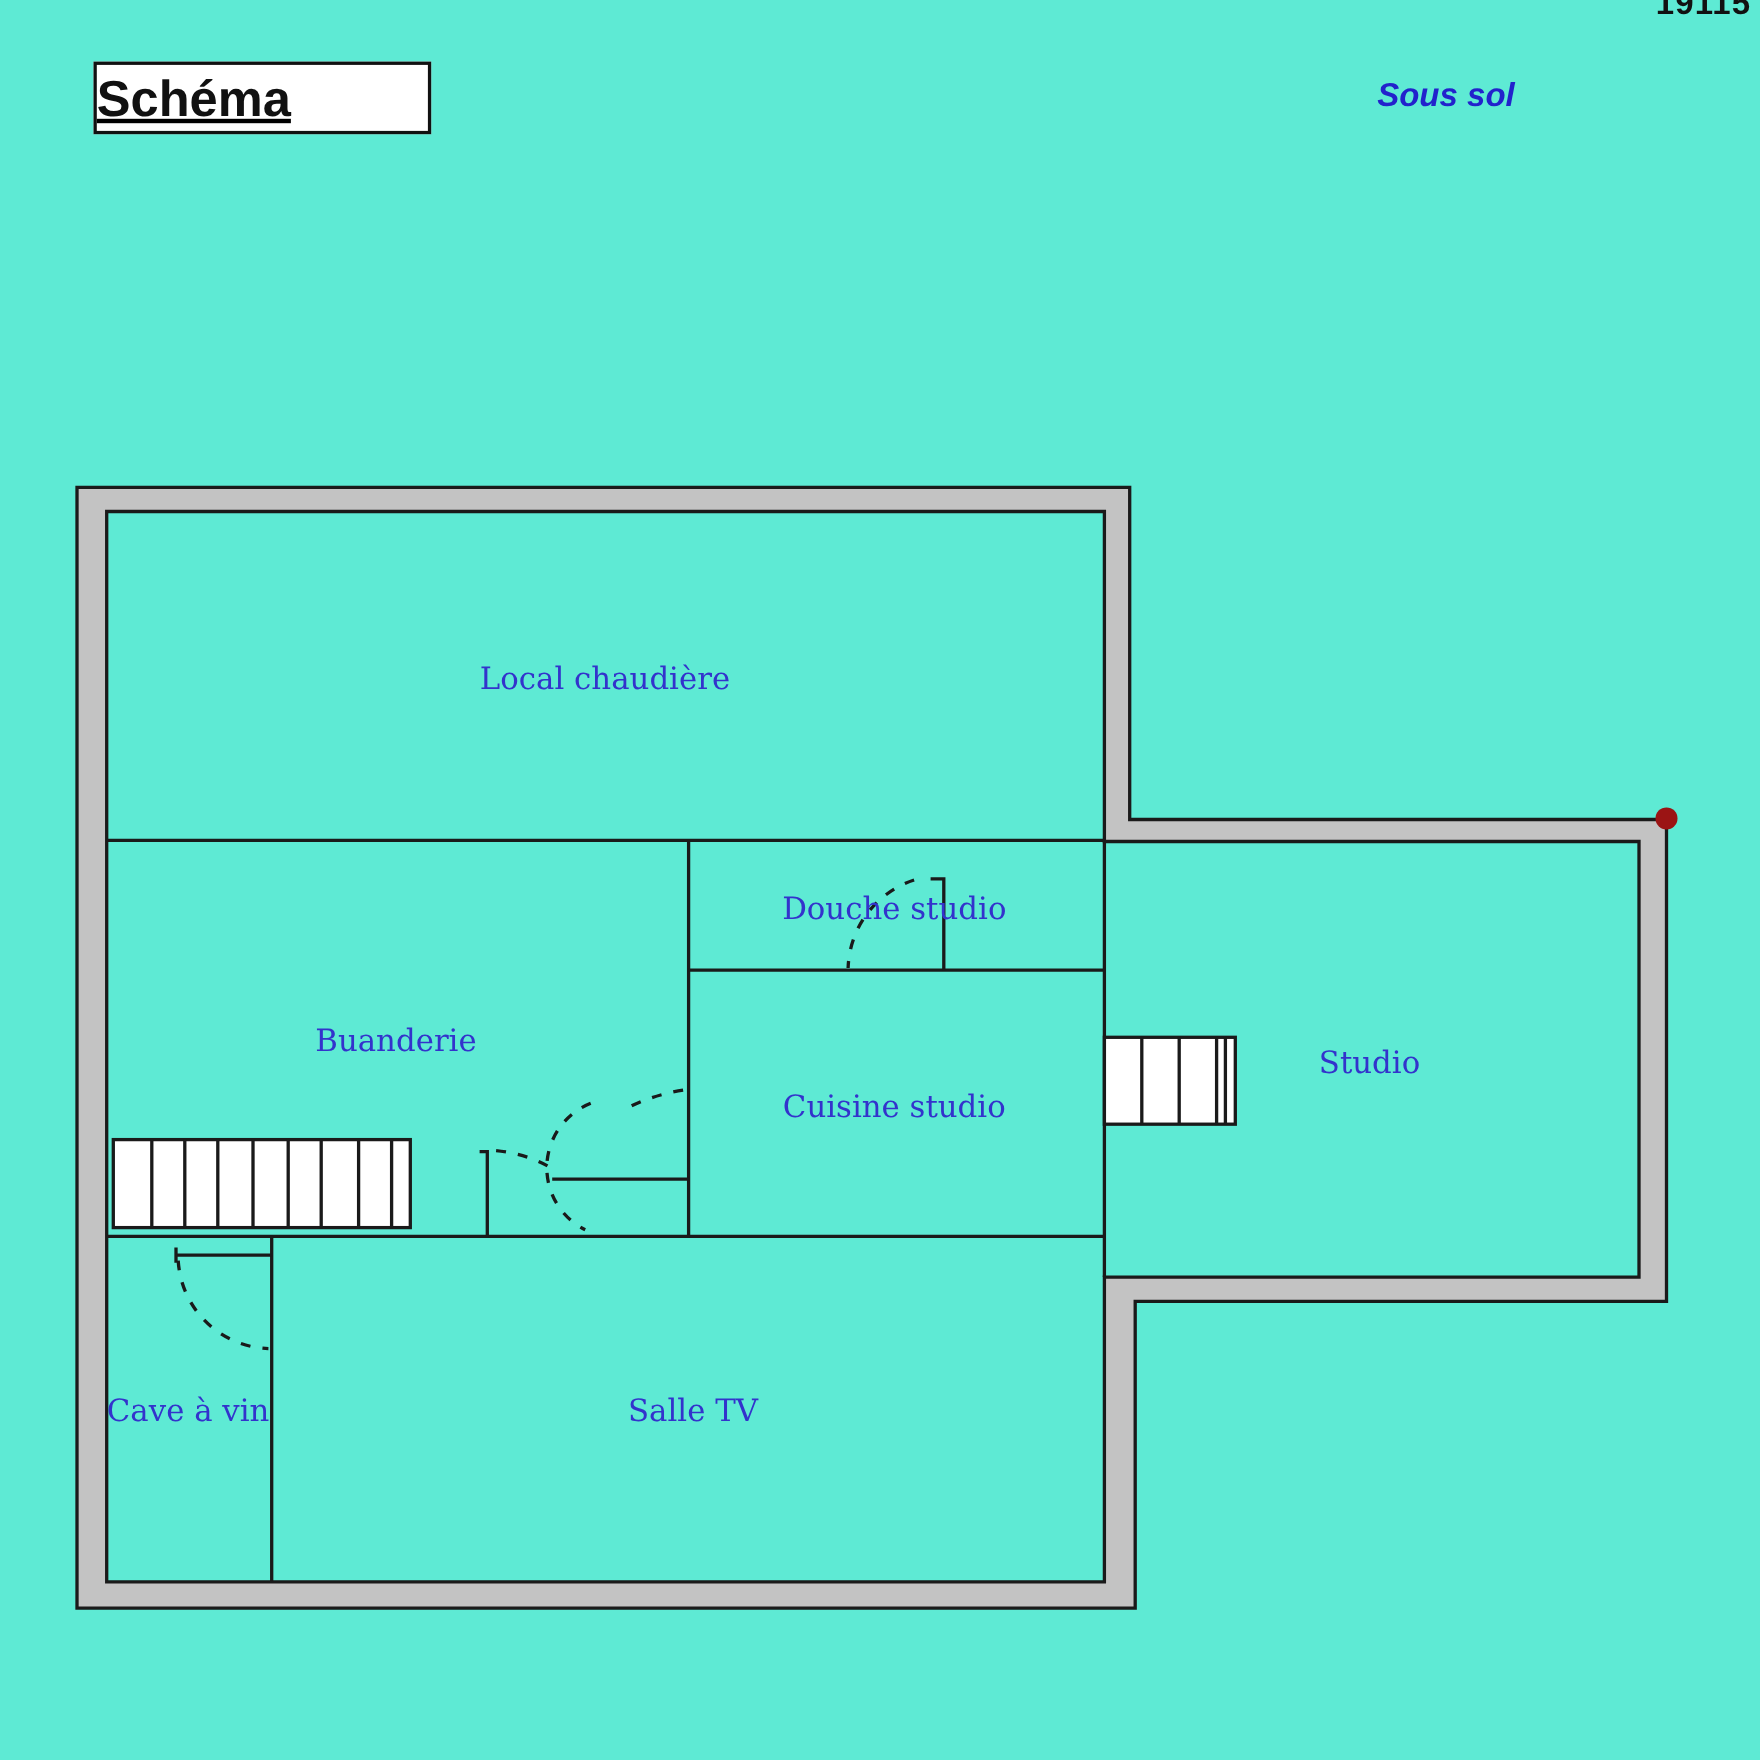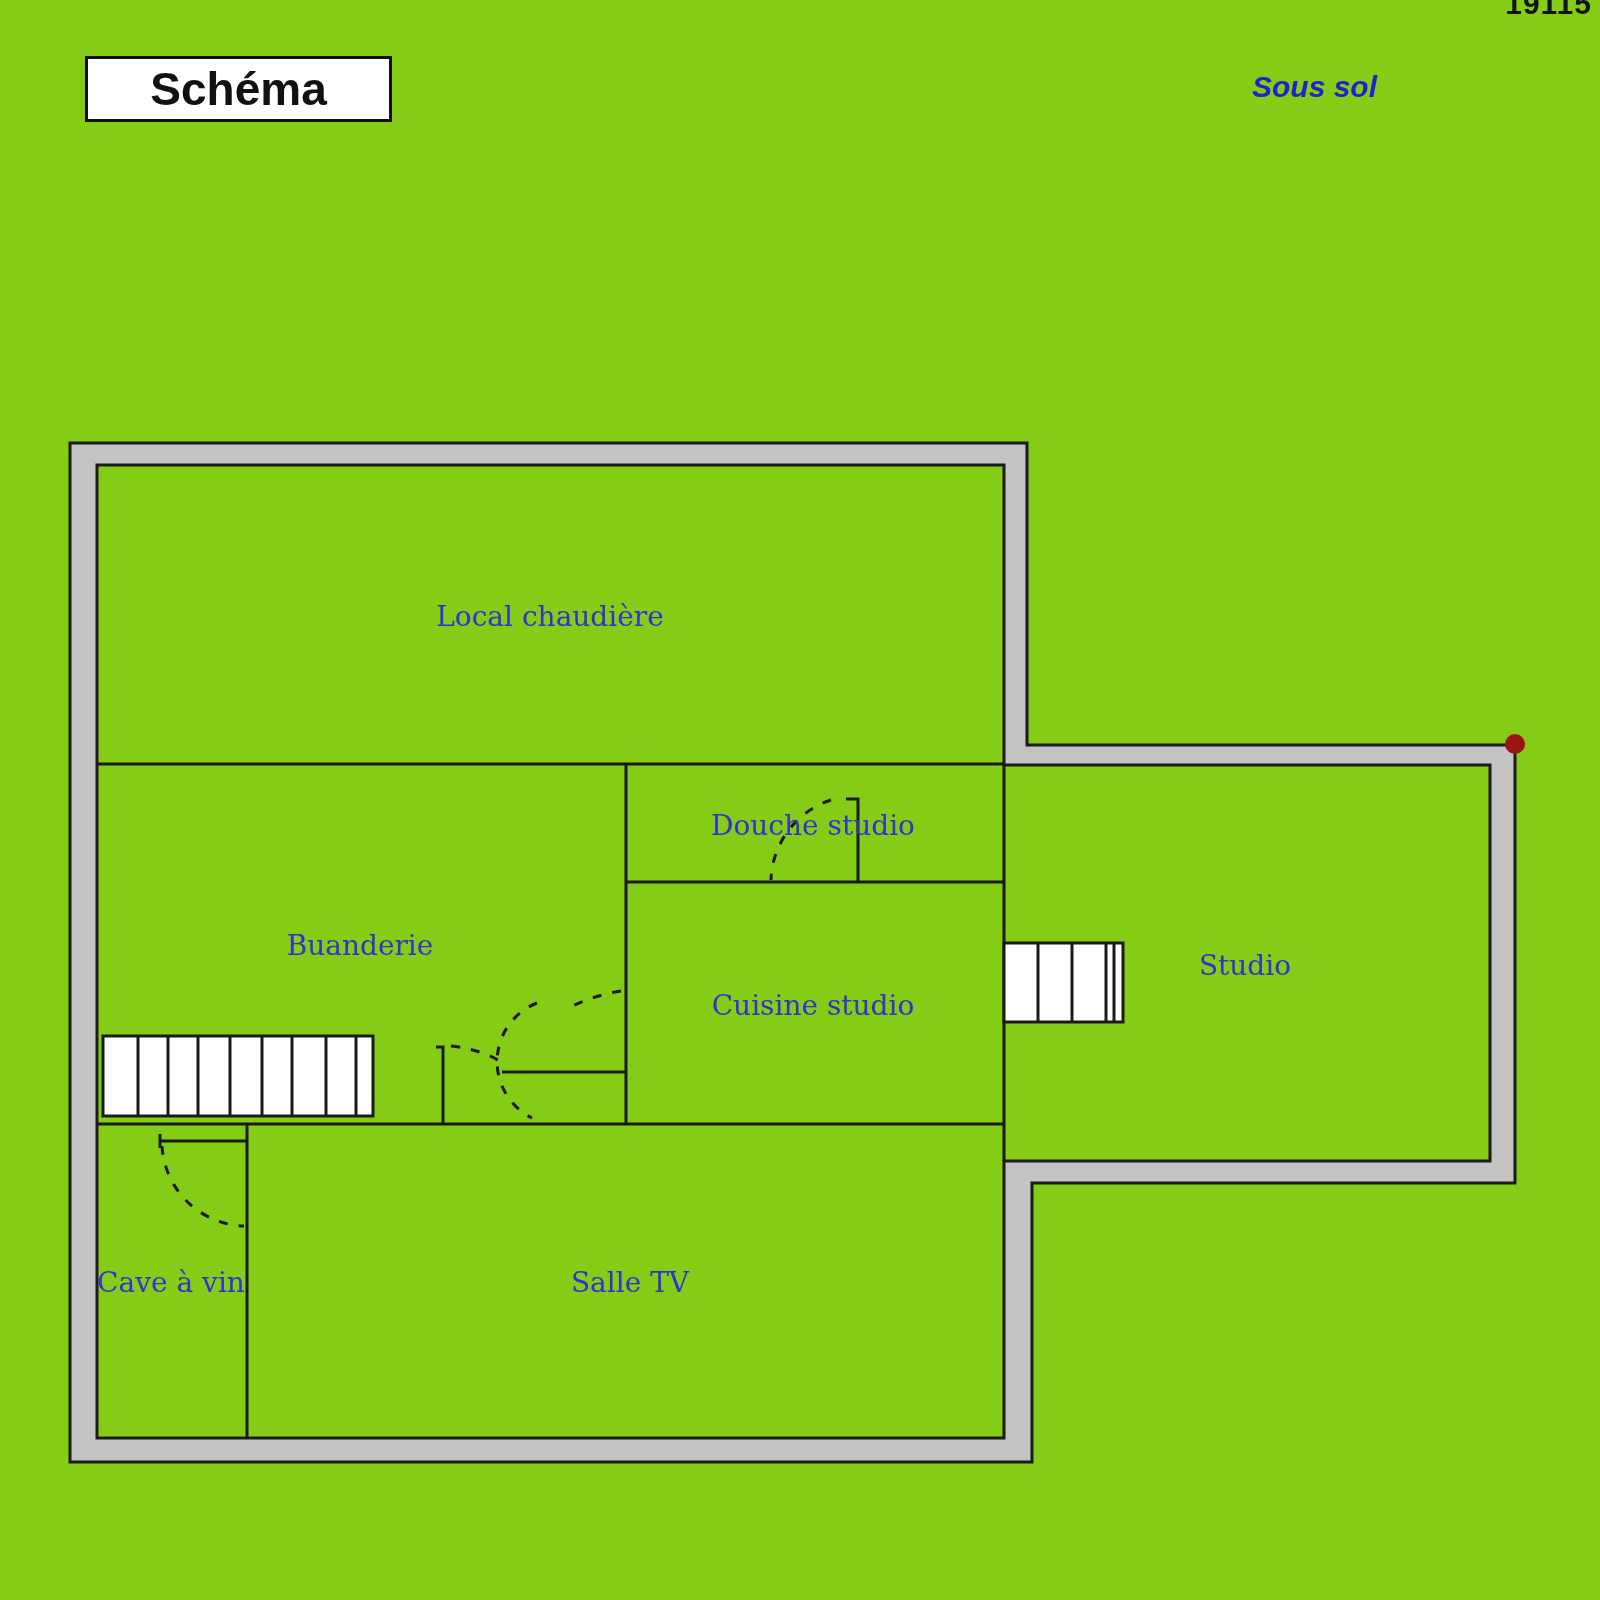--- a/index.html
+++ b/index.html
@@ -1,21 +1,21 @@
 <!DOCTYPE html>
 <html><head>
 <meta charset="utf-8">
 <style>
   html,body{margin:0;padding:0;background:#ffffff;}
-  #page{position:relative;width:1600px;height:1600px;background:#84cc16;overflow:hidden;
+  #page{position:relative;width:1600px;height:1600px;background:#5eead4;overflow:hidden;
         font-family:"Liberation Sans",sans-serif;}
   #doc-number{position:absolute;top:-13px;right:8px;font-size:30px;font-weight:bold;
         color:#111;letter-spacing:1px;}
   #title-box{position:absolute;left:85px;top:56px;width:301px;height:60px;
-        border:3px solid #111;background:#fff;display:flex;align-items:center;justify-content:center;}
+        border:3px solid #111;background:#fff;display:flex;align-items:center;text-decoration:underline;}
   #title-box span{font-size:46px;font-weight:bold;color:#111;}
   #floor-label{position:absolute;left:1252px;top:70px;font-size:30px;font-weight:bold;
         font-style:italic;color:#2222cc;}
   svg{position:absolute;left:0;top:0;}
   .wall-outer{fill:#c3c3c3;stroke:#1a1a1a;stroke-width:3;fill-rule:evenodd;}
   .iw{stroke:#1a1a1a;stroke-width:3;fill:none;}
   .stairs{stroke:#1a1a1a;stroke-width:3;fill:#ffffff;}
   .door{stroke:#1a1a1a;stroke-width:3;fill:none;stroke-dasharray:9 11;}
   .room-label{font-family:"DejaVu Serif","Liberation Serif",serif;font-size:28px;fill:#3333cc;
         text-anchor:middle;}

